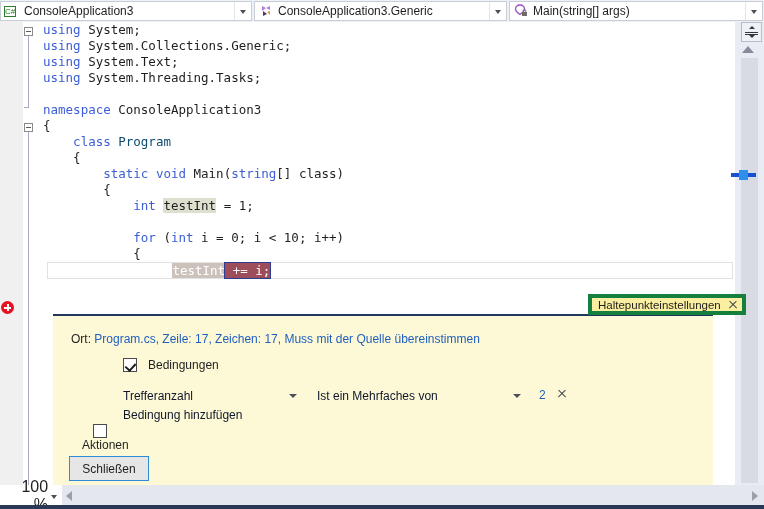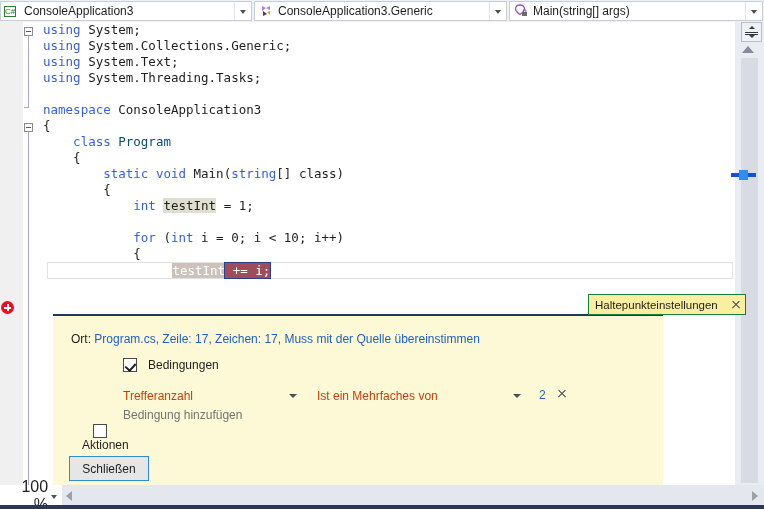--- a/index.html
+++ b/index.html
@@ -156,39 +156,39 @@
   #sb-mark{
     position:absolute;left:-4px;top:151px;width:25px;height:4px;background:#1551d4;
   }
   #sb-mark-in{
     position:absolute;left:4px;top:148px;width:9px;height:10px;background:#2f8fe8;
   }
 
   
   #bp-title{
     position:absolute;left:588px;top:294px;width:158px;height:21px;
-    background:#faefa0;border:1px solid #15803d;
+    background:#faefa0;border:4px solid #15803d;
     box-sizing:border-box;
     display:flex;align-items:center;
     z-index:6;
   }
   #bp-title-text{
     font-size:11.5px;color:#1e1e1e;margin-left:6px;flex:1 1 auto;white-space:nowrap;
   }
   #bp-title-close{
     width:18px;height:19px;position:relative;cursor:default;
   }
   #bp-title-close::before,#bp-title-close::after{
     content:"";position:absolute;left:4px;top:9px;width:10px;height:1.4px;background:#44484f;
   }
   #bp-title-close::before{transform:rotate(45deg);}
   #bp-title-close::after{transform:rotate(-45deg);}
 
   #bp-panel{
-    position:absolute;left:53px;top:314px;width:610px;height:171px;
+    position:absolute;left:53px;top:314px;width:660px;height:171px;
     background:#fdf9d7;
     border-top:2px solid #21375e;
     box-sizing:border-box;
     z-index:5;
   }
   #bp-loc{
     position:absolute;left:18px;top:16px;font-size:12px;white-space:nowrap;
   }
   #bp-loc .lbl{color:#1e1e1e;}
   #bp-loc .lnk{color:#1f5fbf;}
@@ -203,21 +203,21 @@
     transform:rotate(42deg);
   }
   .cblabel{margin-left:11px;font-size:12px;color:#1e1e1e;}
   #cond-row{position:absolute;left:70px;top:42px;}
   #act-row{position:absolute;left:18px;top:108px;flex-direction:column;}
 
   #cond-line{
     position:absolute;left:70px;top:72px;width:460px;height:18px;
   }
   .cond-sel{
-    position:absolute;font-size:12px;color:#c2410c;white-space:nowrap;
+    position:absolute;font-size:12px;color:#0f172a;white-space:nowrap;
   }
   .cond-arrow{
     position:absolute;width:9px;height:9px;
   }
   .cond-arrow::after{
     content:"";position:absolute;left:0;top:3px;
     border-left:4px solid transparent;border-right:4px solid transparent;
     border-top:4px solid #4b4f57;
   }
   #cond-value{
@@ -225,21 +225,21 @@
   }
   #cond-remove{
     position:absolute;left:432px;top:-1px;width:14px;height:14px;
   }
   #cond-remove::before,#cond-remove::after{
     content:"";position:absolute;left:2px;top:6px;width:10px;height:1.4px;background:#44484f;
   }
   #cond-remove::before{transform:rotate(45deg);}
   #cond-remove::after{transform:rotate(-45deg);}
   #cond-add{
-    position:absolute;left:70px;top:92px;font-size:12px;color:#737373;
+    position:absolute;left:70px;top:92px;font-size:12px;color:#0f172a;
   }
   #btn-close{
     position:absolute;left:16px;top:140px;width:80px;height:25px;
     background:#e6e6e6;border:1px solid #2e8bd6;
     box-sizing:border-box;font-size:12px;color:#1e1e1e;
     font-family:"Liberation Sans",sans-serif;
     display:flex;align-items:center;justify-content:center;
   }
 
   

